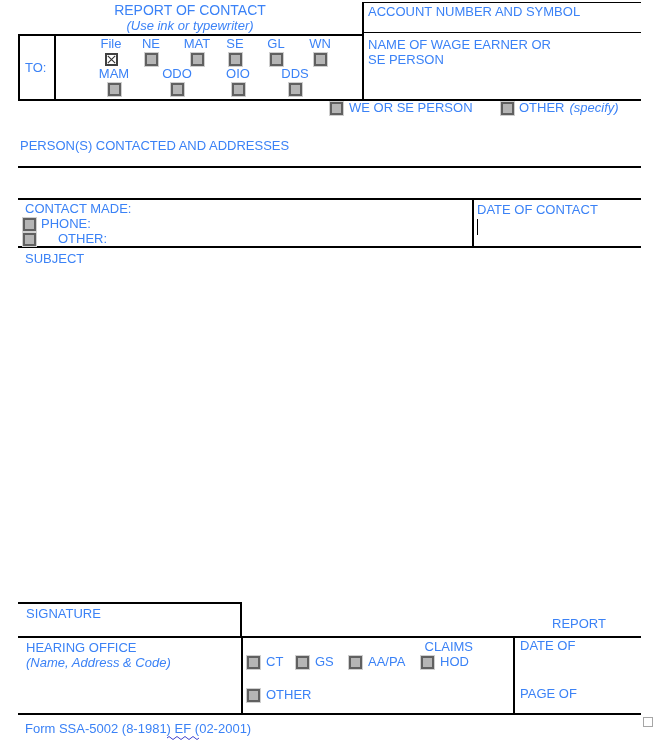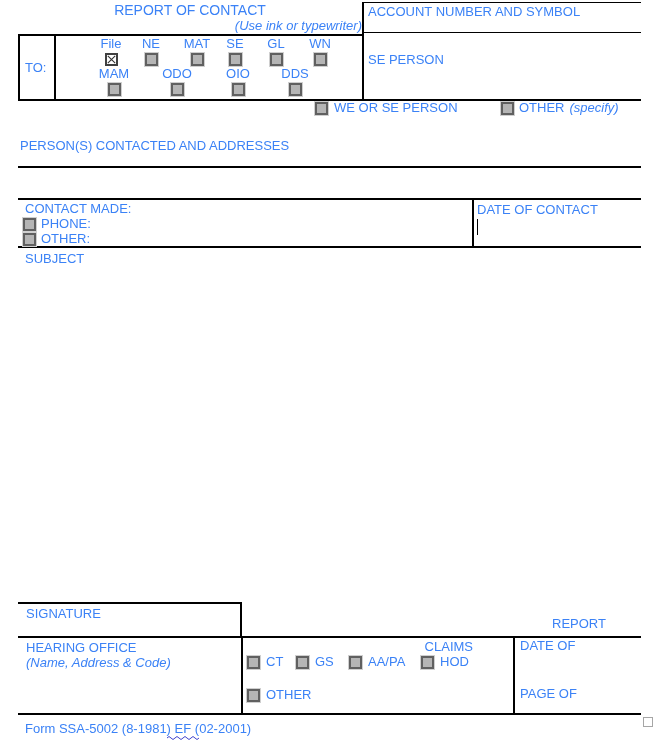--- a/index.html
+++ b/index.html
@@ -3,21 +3,21 @@
 <meta charset="utf-8">
 <style>
   html,body{margin:0;padding:0;background:#fff;}
   .page{
     position:relative;width:659px;height:743px;background:#ffffff;
     font-family:"Liberation Sans","DejaVu Sans",sans-serif;color:#3b82f6;
     font-size:13px;overflow:hidden;
   }
   .ln{position:absolute;background:#000;}
   .t{position:absolute;white-space:nowrap;line-height:15px;}
-  .it{font-style:italic;text-align:right;}
+  .it{font-style:italic;}
   .center{text-align:center;}
   .title{font-size:14px;line-height:16px;}
   .cb{
     position:relative;display:inline-block;width:13px;height:13px;
     background:#b5b5b5;border:2px solid #606060;box-sizing:border-box;
     box-shadow:0 0 0 1px #cfcfcf;flex:0 0 auto;
   }
   .cb-checked{background:#ffffff;border-color:#404040;box-shadow:none;}
   .cb-checked svg{position:absolute;left:0;top:0;width:100%;height:100%;}
   .to-col{position:absolute;width:40px;display:flex;flex-direction:column;align-items:center;gap:2px;line-height:14px;}
@@ -48,20 +48,21 @@
   <div class="ln" style="left:18px;top:636px;width:623px;height:2px;"></div>
   <div class="ln" style="left:241px;top:636px;width:2px;height:79px;"></div>
   <div class="ln" style="left:513px;top:636px;width:2px;height:79px;"></div>
   <div class="ln" style="left:18px;top:713px;width:623px;height:2px;"></div>
 
   <div class="t center" style="left:18px;top:2px;width:344px;">
     <div class="title">REPORT OF CONTACT</div>
     <div class="it">(Use ink or typewriter)</div>
   </div>
   <div class="t" style="left:368px;top:4px;">ACCOUNT NUMBER AND SYMBOL</div>
+  <div class="t" style="left:368px;top:37px;">NAME OF WAGE EARNER OR</div>
   <div class="t" style="left:368px;top:52px;">SE PERSON</div>
 
   <div class="t" style="left:25px;top:60px;">TO:</div>
 
   <div class="to-col" style="left:91px;top:37px;">
     <span>File</span>
     <span class="cb cb-checked">
       <svg viewBox="0 0 9 9" xmlns="http://www.w3.org/2000/svg">
           <path d="M0.8 0.8 L8.2 8.2 M8.2 0.8 L0.8 8.2" stroke="#333333" stroke-width="1.1" fill="none"></path>
         </svg>
@@ -99,36 +100,36 @@
   <div class="to-col" style="left:218px;top:67px;">
     <span>OIO</span>
     <span class="cb"></span>
   </div>
   <div class="to-col" style="left:275px;top:67px;">
     <span>DDS</span>
     <span class="cb"></span>
   </div>
 
   <div class="t" style="left:20px;top:102px;margin-top:36px;">PERSON(S) CONTACTED AND ADDRESSES</div>
-  <div class="hgroup" style="left:315px;top:101px;">
+  <div class="hgroup" style="left:330px;top:101px;">
     <span class="cb"></span>
     <span>WE OR SE PERSON</span>
   </div>
   <div class="hgroup" style="left:501px;top:101px;gap:5px;">
     <span class="cb"></span>
     <span>OTHER</span>
     <span class="it">(specify)</span>
   </div>
 
   <div class="t" style="left:25px;top:201px;">CONTACT MADE:</div>
   <div class="hgroup" style="left:23px;top:217px;gap:5px;text-align:center;">
     <span class="cb"></span>
     <span>PHONE:</span>
   </div>
-  <div class="hgroup" style="left:23px;top:232px;gap:5px;">
+  <div class="hgroup" style="left:23px;top:232px;gap:22px;">
     <span class="cb"></span>
     <span>OTHER:</span>
   </div>
   <div class="t" style="left:477px;top:202px;">DATE OF CONTACT</div>
   <div class="t" style="left:480px;top:219px;"></div>
   <div class="cursor" style="left:477px;top:219px;"></div>
 
   <div class="t" style="left:25px;top:251px;text-align:right;">SUBJECT</div>
 
   <div class="t" style="left:26px;top:606px;">SIGNATURE</div>

